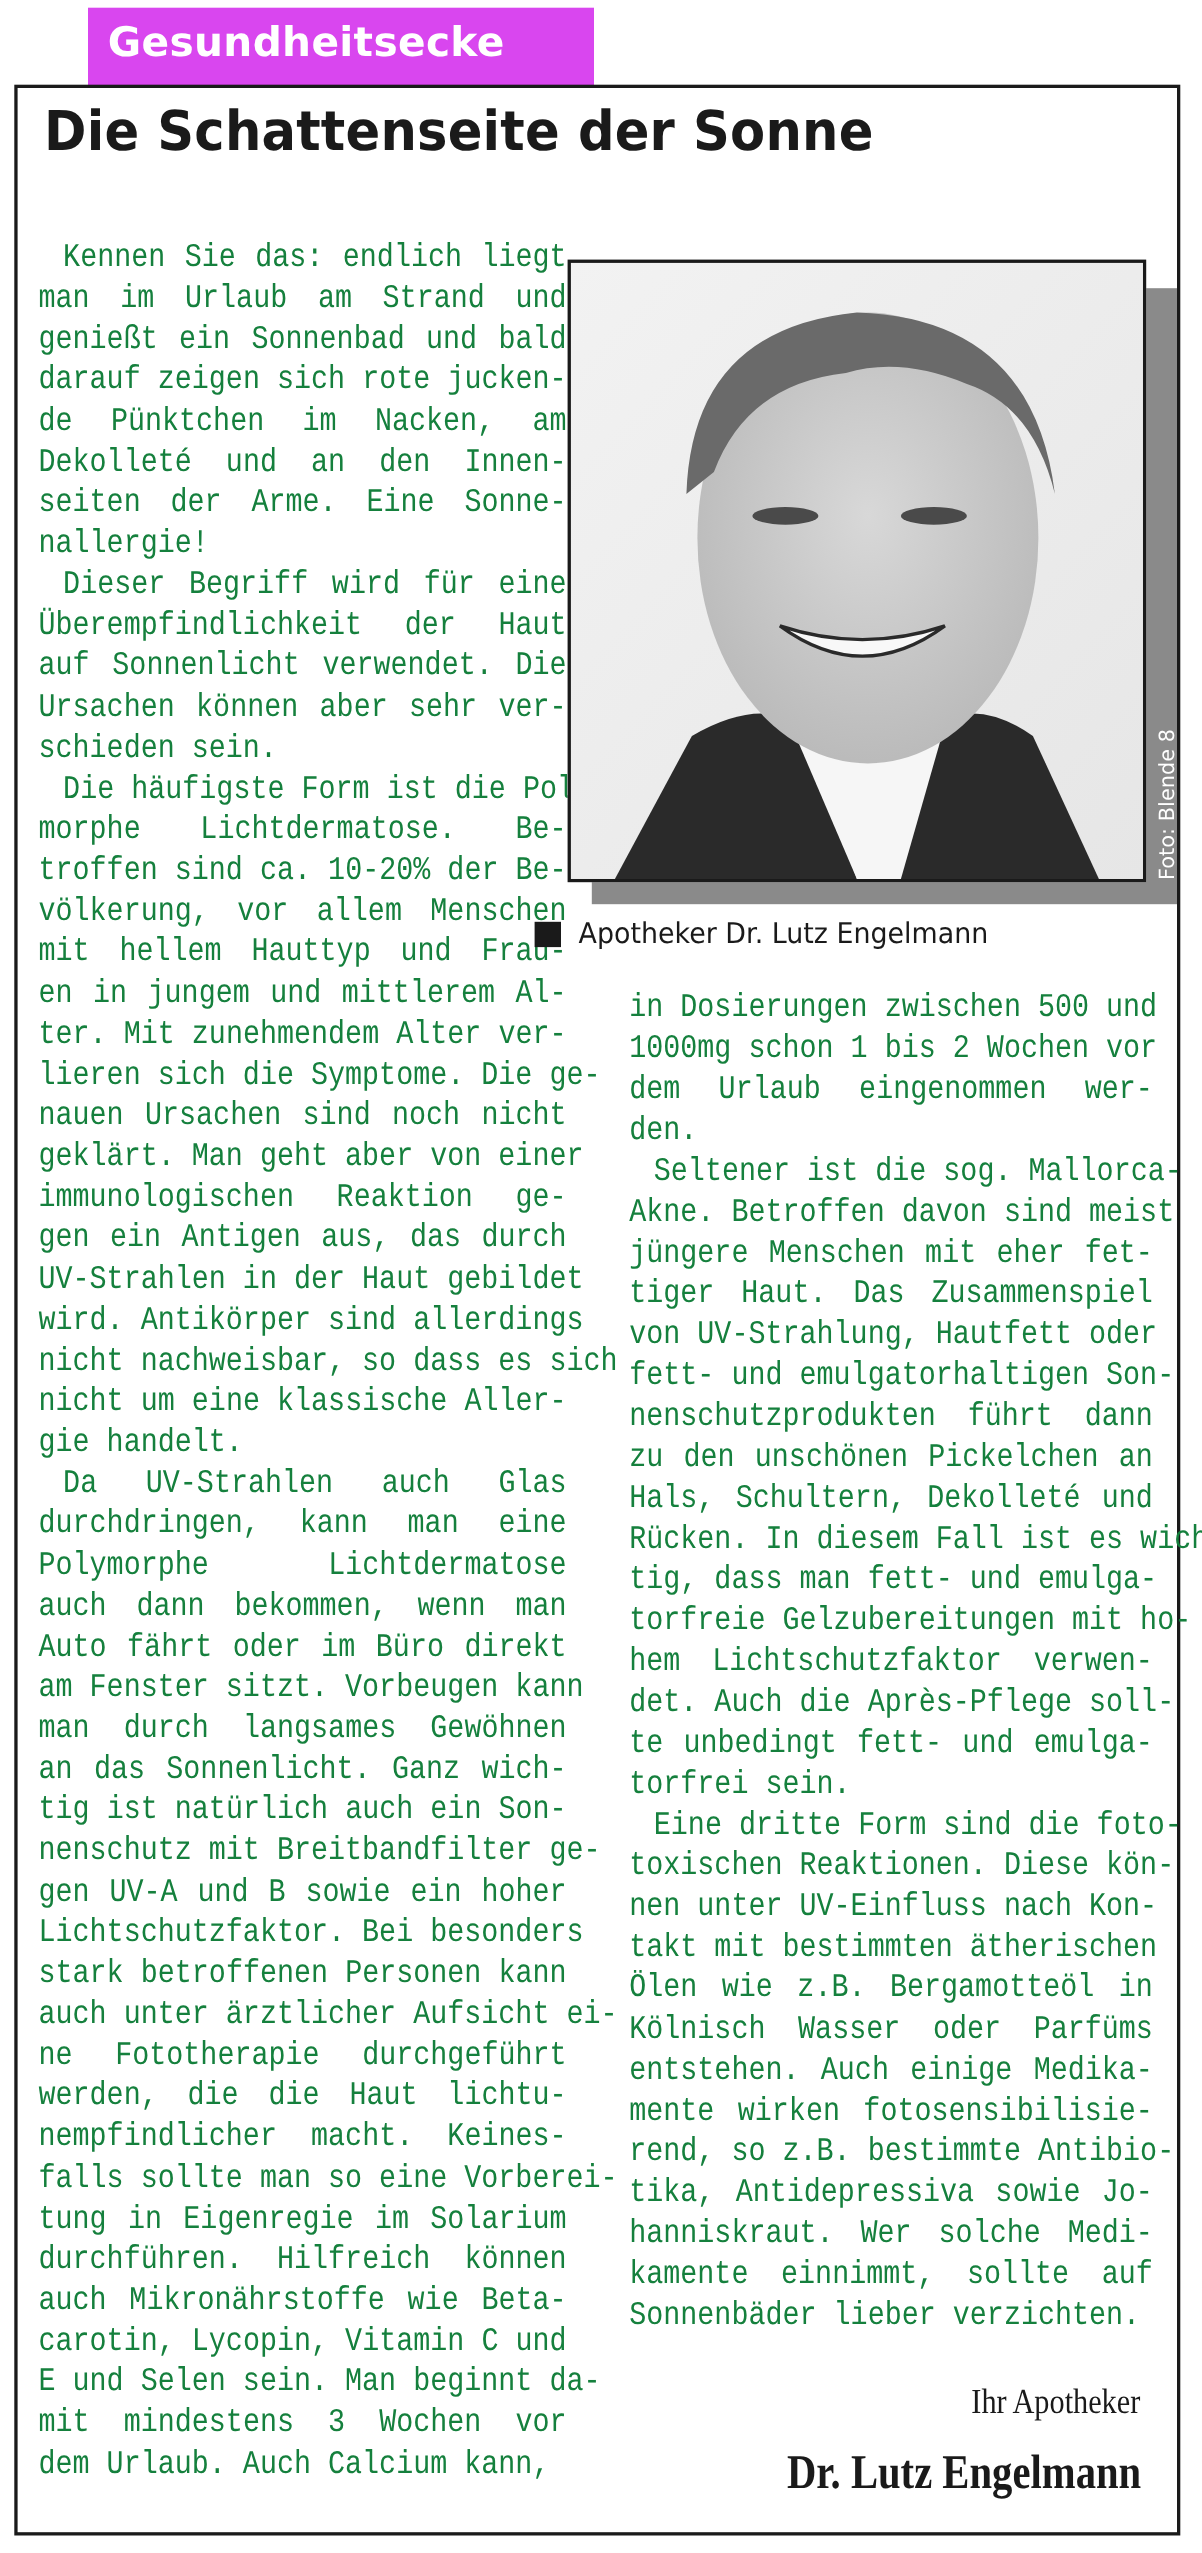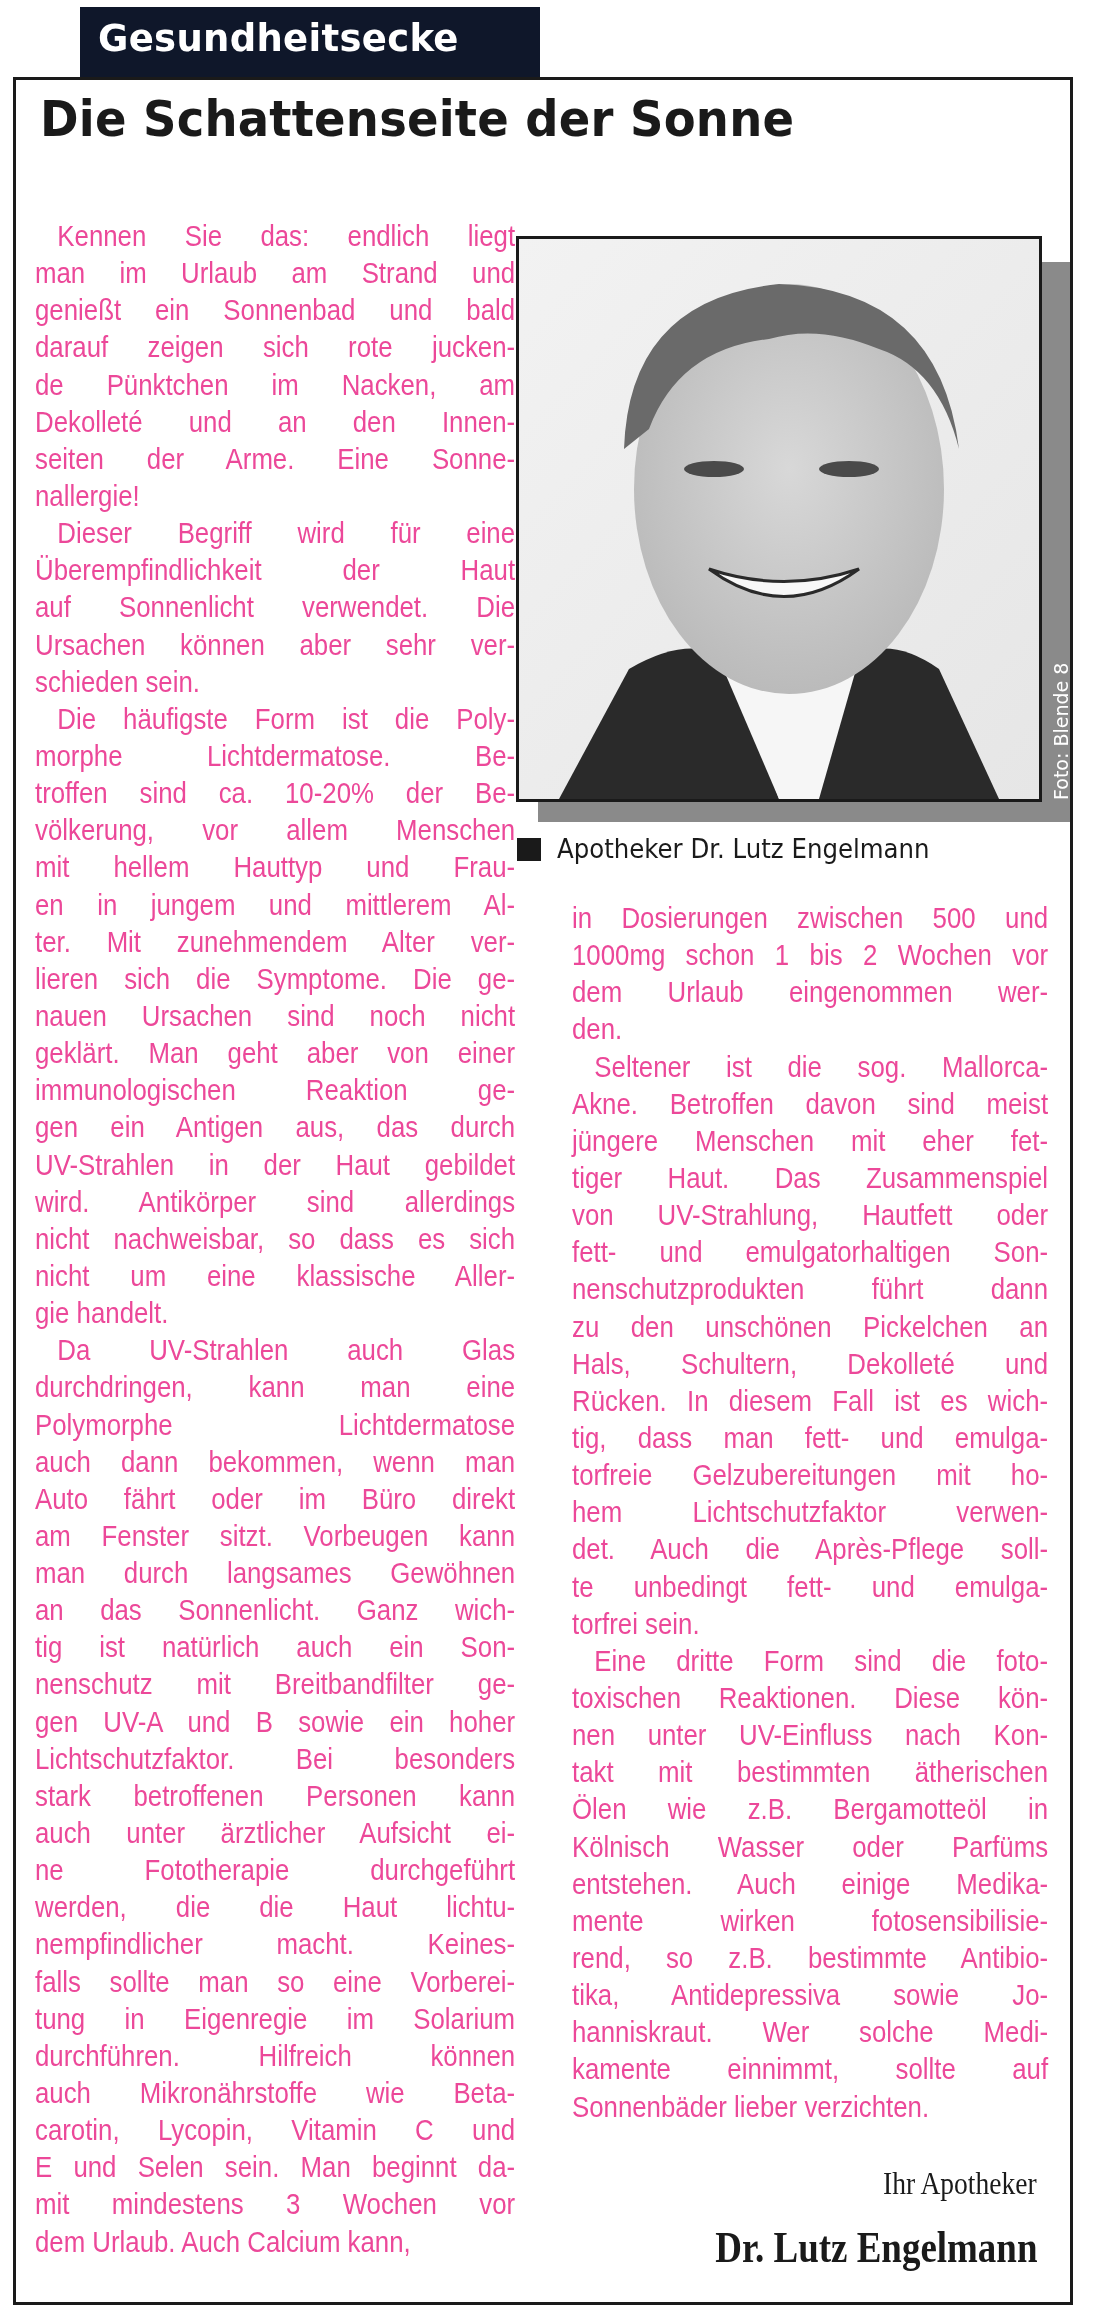--- a/index.html
+++ b/index.html
@@ -1,31 +1,31 @@
 <!DOCTYPE html>
 <html><head>
 <meta charset="utf-8">
 <style>
   html, body { margin:0; padding:0; background:#ffffff; }
   body { width:1093px; height:2321px; position:relative; overflow:hidden; color:#1a1a1a; }
-  .tab { position:absolute; left:80px; top:7px; width:460px; height:71px; background:#0f172a; }
+  .tab { position:absolute; left:80px; top:7px; width:460px; height:71px; background:#d946ef; }
   .tab-text { position:absolute; left:18px; top:10px; font-family:"DejaVu Sans", sans-serif; font-weight:bold; font-size:37px; color:#ffffff; letter-spacing:0.3px; white-space:nowrap; }
   .frame { position:absolute; left:13px; top:77px; width:1060px; height:2228px; border:3px solid #1a1a1a; box-sizing:border-box; }
   .headline { position:absolute; left:40px; top:90px; font-family:"DejaVu Sans", sans-serif; font-weight:bold; font-size:50px; color:#1a1a1a; white-space:nowrap; letter-spacing:0.2px; transform:scaleX(0.93); transform-origin:left top; }
-  .col { position:absolute; font-family:Liberation Sans, sans-serif; font-size:30px; line-height:37.15px; color:#ec4899; }
+  .col { position:absolute; font-family:Liberation Mono, monospace; font-size:30px; line-height:37.15px; color:#15803d; }
   .col-left { left:35px; top:217px; width:480px; }
   .col-right { left:572px; top:899px; width:476px; }
   .line { display:block; height:37.15px; white-space:nowrap; text-align:justify; text-align-last:justify; overflow:visible; transform:scaleX(0.86); transform-origin:left top; width:116.3%; }
   .line.last { text-align-last:left; }
   .line.indent { padding-left:26px; box-sizing:border-box; }
   .photo-shadow { position:absolute; left:538px; top:262px; width:532px; height:560px; background:#8a8a8a; }
   .photo { position:absolute; left:516px; top:236px; width:526px; height:566px; border:3px solid #1a1a1a; box-sizing:border-box; background:#f4f4f4; overflow:hidden; }
   .photo svg { display:block; }
   .credit { position:absolute; left:1050px; top:800px; transform:rotate(-90deg); transform-origin:left top; font-family:"DejaVu Sans", sans-serif; font-size:19px; color:#ffffff; white-space:nowrap; }
-  .caption { position:absolute; left:517px; top:834px; height:30px; display:flex; align-items:center;text-align:right; }
+  .caption { position:absolute; left:486px; top:834px; height:30px; display:flex; align-items:center;text-align:right; }
   .bullet { width:24px; height:23px; background:#1a1a1a; margin-right:16px; }
   .caption-text { font-family:"DejaVu Sans", sans-serif; font-size:26px; color:#1a1a1a; white-space:nowrap; transform:scaleX(0.94); transform-origin:left center; }
   .sign1 { position:absolute; right:56px; top:2165px; font-family:"Liberation Serif", serif; font-size:32px; color:#1a1a1a; white-space:nowrap; transform:scaleX(0.86); transform-origin:right top; }
   .sign2 { position:absolute; right:56px; top:2222px; font-family:"Liberation Serif", serif; font-weight:bold; font-size:44px; color:#1a1a1a; white-space:nowrap; transform:scaleX(0.84); transform-origin:right top; }
 </style>
 </head>
 <body>
 
 <div class="tab">
   <span class="tab-text">Gesundheitsecke</span>

